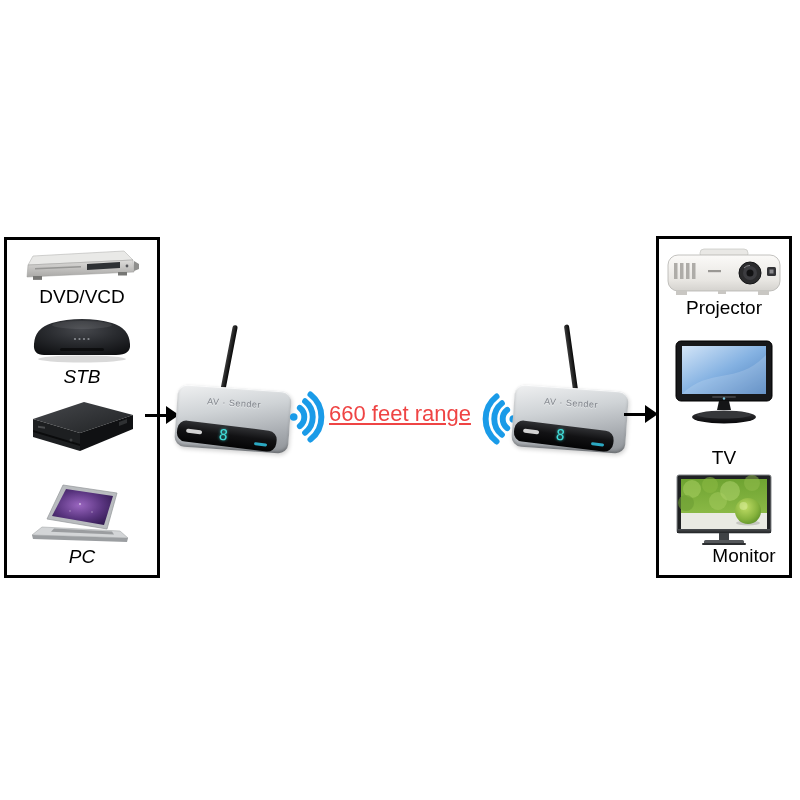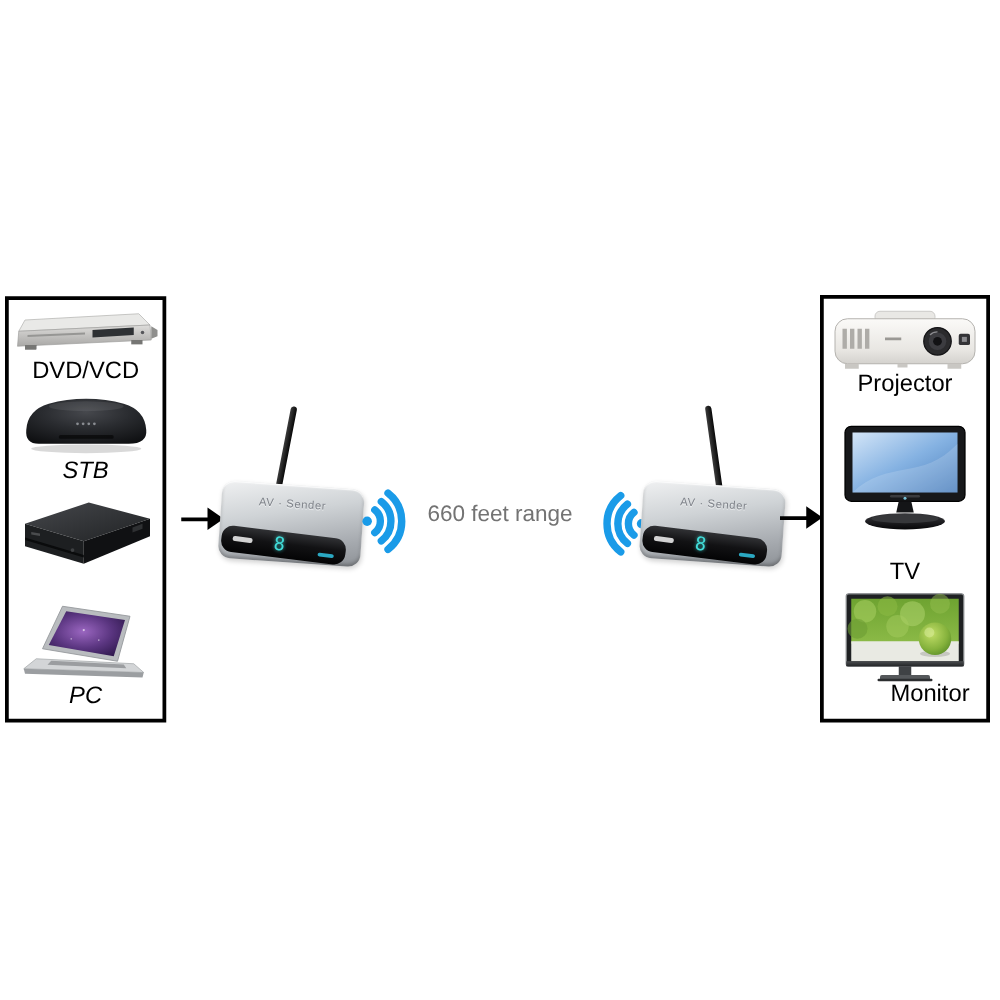--- a/index.html
+++ b/index.html
@@ -1,21 +1,21 @@
 <!DOCTYPE html>
 <html style="--wifi-blue: #1A9BE8; --channel-cyan: #41DCD8; --box-border: #000000;"><head>
 <meta charset="utf-8">
 <style>
   html,body{margin:0;padding:0;background:#ffffff;}
   .canvas{position:relative;width:800px;height:800px;background:#ffffff;overflow:hidden;
           font-family:"Liberation Sans", sans-serif;}
 
   
   .devbox{position:absolute;box-sizing:border-box;border:3px solid var(--box-border,#000);background:#fff;}
-  .devbox.left{left:4px;top:237px;width:129px;height:341px;}
+  .devbox.left{left:4px;top:237px;width:156px;height:341px;}
   .devbox.right{left:656px;top:236px;width:136px;height:342px;}
   .dev-icon{position:absolute;left:0;width:100%;display:flex;justify-content:center;align-items:flex-start;}
   .dev-label{position:absolute;left:0;width:100%;text-align:center;font-size:19px;color:#000;}
 
   
   .arrow{position:absolute;width:34px;height:18px;}
   .arrow .shaft{position:absolute;left:0;top:7.5px;width:23px;height:3px;background:#000;}
   .arrow .head{position:absolute;left:21px;top:0;width:0;height:0;
                border-left:13px solid #000;border-top:9px solid transparent;border-bottom:9px solid transparent;}
 
@@ -36,21 +36,21 @@
            color:var(--channel-cyan,#41DCD8);text-shadow:0 0 3px rgba(65,220,216,.8);}
   .smudge-cyan{position:absolute;right:9px;bottom:5px;width:13px;height:3px;border-radius:2px;background:#2fb9d6;opacity:.9;}
 
   
   .wifi{position:absolute;}
   .wifi .arc{fill:none;stroke:var(--wifi-blue,#1A9BE8);stroke-width:6.2;stroke-linecap:round;}
   .wifi .dot{fill:var(--wifi-blue,#1A9BE8);}
   .wifi.mirror{transform:scaleX(-1);}
 
   .range-label{position:absolute;left:322px;top:401px;width:156px;text-align:center;
-               font-size:18px;color:#737373;}
+               font-size:22px;color:#ef4444;text-decoration:underline;}
 </style>
 </head>
 <body>
 
 <div class="canvas">
 
   <div class="devbox left">
 
     <div class="dev-icon" style="top:8px;">
       <svg width="122" height="38" viewBox="0 0 122 38">

